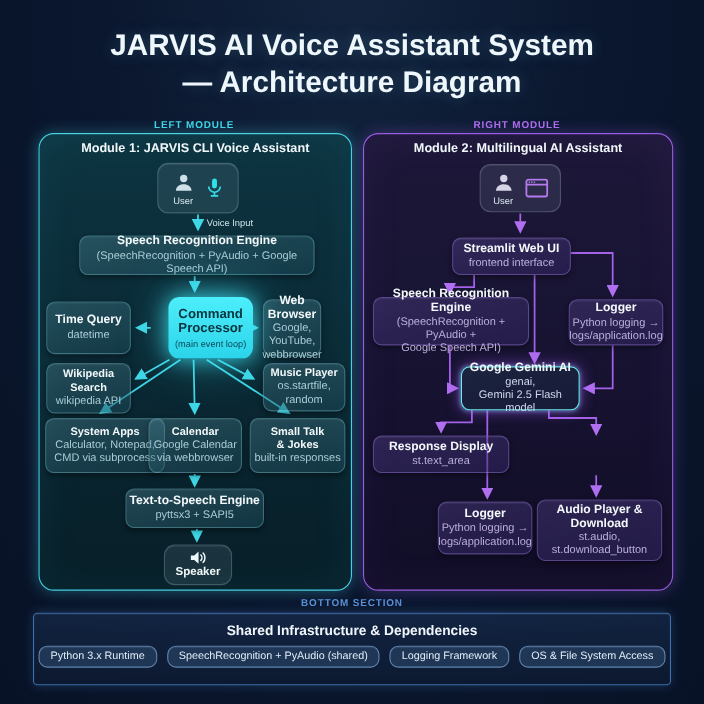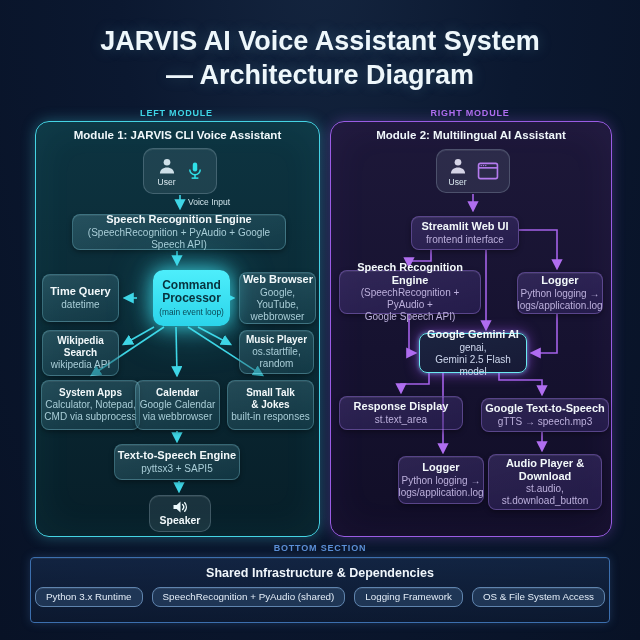--- a/index.html
+++ b/index.html
@@ -157,39 +157,39 @@
     <div class="t" style="font-size:11px;">Time Query</div>
     <div class="s">datetime</div>
   </div>
 
   <div class="node cp" style="left:103px;top:148px;width:77px;height:56px;margin-left:14px;">
     <div class="t">Command
 Processor</div>
     <div class="s">(main event loop)</div>
   </div>
 
-  <div class="node ln" style="left:203px;top:150px;width:77px;height:52px;align-items:flex-end;">
+  <div class="node ln" style="left:203px;top:150px;width:53px;height:52px;">
     <div class="t" style="font-size:11px;">Web Browser</div>
     <div class="s">Google, YouTube,
 webbrowser</div>
   </div>
 
   <div class="node ln" style="left:6px;top:208px;width:77px;height:46px;">
     <div class="t">Wikipedia
 Search</div>
     <div class="s">wikipedia API</div>
   </div>
 
   <div class="node ln" style="left:203px;top:208px;width:75px;height:44px;">
     <div class="t">Music Player</div>
     <div class="s">os.startfile,
 random</div>
   </div>
 
-  <div class="node ln" style="left:5px;top:258px;width:99px;height:50px;">
+  <div class="node ln" style="left:5px;top:258px;width:109px;height:50px;">
     <div class="t">System Apps</div>
     <div class="s">Calculator, Notepad,
 CMD via subprocess</div>
   </div>
 
   <div class="node ln" style="left:99px;top:258px;width:85px;height:50px;">
     <div class="t">Calendar</div>
     <div class="s">Google Calendar
 via webbrowser</div>
   </div>
@@ -276,24 +276,20 @@
     <div class="t">Google Gemini AI</div>
     <div class="s">genai,
 Gemini 2.5 Flash model</div>
   </div>
 
   <div class="node rn bigt" style="left:8px;top:274px;width:124px;height:34px;">
     <div class="t">Response Display</div>
     <div class="s">st.text_area</div>
   </div>
 
-  <div class="node rn bigt" style="left:150px;top:276px;width:128px;height:34px;">
-    <div class="t">Google Text-to-Speech</div>
-    <div class="s">gTTS → speech.mp3</div>
-  </div>
 
   <div class="node rn" style="left:67px;top:334px;width:86px;height:48px;">
     <div class="t" style="font-size:11px;">Logger</div>
     <div class="s">Python logging →
 logs/application.log</div>
   </div>
 
   <div class="node rn" style="left:157px;top:332px;width:114px;height:56px;">
     <div class="t" style="font-size:11px;">Audio Player &amp;
 Download</div>

